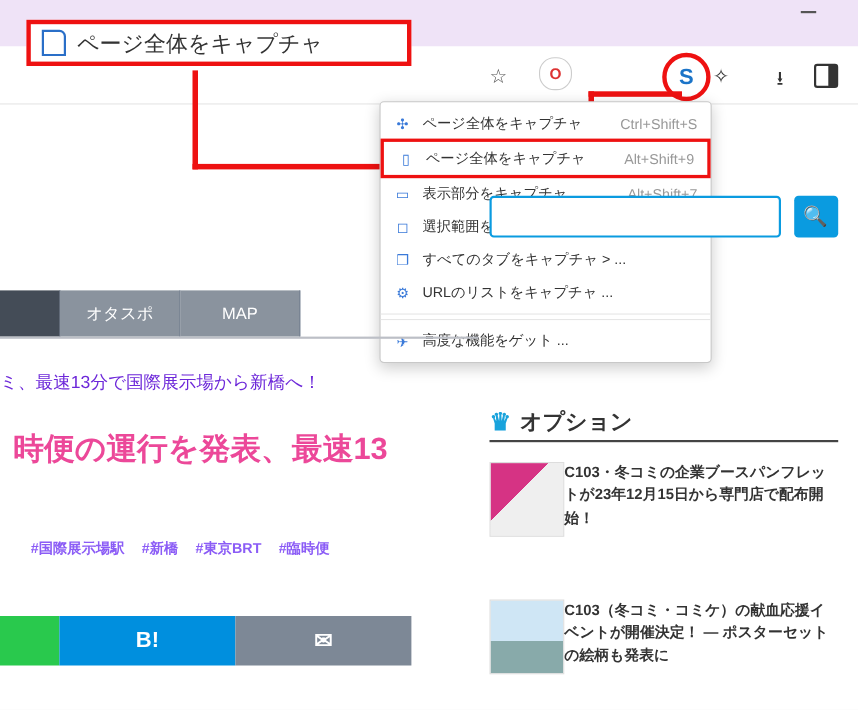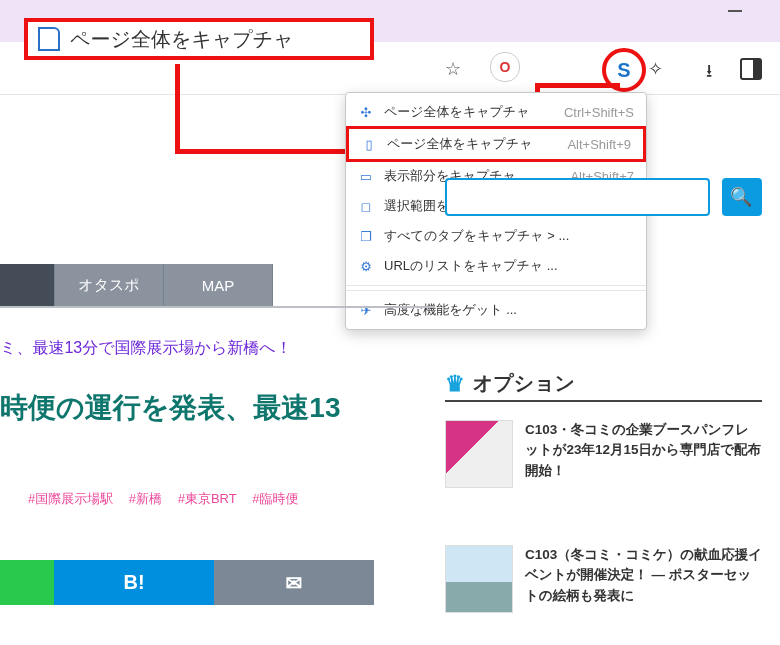--- a/index.html
+++ b/index.html
@@ -38,34 +38,34 @@
   .search-box{position:absolute;left:445px;top:178px;right:70px;height:34px;border:2px solid #0a9be0;border-radius:4px;background:#fff;}
   .search-btn{position:absolute;right:18px;top:178px;width:40px;height:38px;background:#0a9be0;border-radius:4px;display:flex;align-items:center;justify-content:center;color:#fff;font-size:18px;}
   
   .nav{position:absolute;left:0;top:264px;height:28px;display:flex;border-radius:18px;}
   .tab{width:108px;height:42px;background:#8a939e;color:#fff;display:flex;align-items:center;justify-content:center;font-size:15px;border-right:1px solid #768091;}
   .tab.dark{width:54px;background:#444c57;}
   .nav-bottom{position:absolute;left:0;top:306px;right:345px;height:2px;background:#bcbfc6;}
   
   .crumb{position:absolute;left:0;top:326px;font-size:16px;color:#6d28d9;margin-top:12px;}
   
-  .article-title{position:absolute;left:0;top:390px;font-size:28px;font-weight:bold;color:#0f766e;line-height:1.3;max-width:400px;}
+  .article-title{position:absolute;left:12px;top:390px;font-size:28px;font-weight:bold;color:#ec4899;line-height:1.3;max-width:400px;}
   .tags{position:absolute;left:28px;top:490px;font-size:13px;}
-  .tags a{color:#ec4899;text-decoration:none;margin-right:12px;}
+  .tags a{color:#8b5cf6;text-decoration:none;margin-right:12px;font-weight:bold;}
   
   .share{position:absolute;left:0;top:560px;display:flex;height:45px;}
   .share-btn{height:45px;display:flex;align-items:center;justify-content:center;color:#fff;font-weight:bold;font-size:20px;}
   .sh-g{width:54px;background:#29c94d;}
   .sh-b{width:160px;background:#008fde;font-family:Verdana,sans-serif;}
   .sh-m{width:160px;background:#7d8896;}
   
   .feat-head{position:absolute;left:445px;top:370px;display:flex;align-items:center;gap:8px;font-size:20px;font-weight:bold;color:#333;}
   .crown{font-size:22px;color:#19a3dc;}
   .feat-line{position:absolute;left:445px;top:400px;right:18px;height:2px;background:#444;}
-  .feat-item{position:absolute;left:445px;display:flex;gap:12px;right:18px;}
+  .feat-item{position:absolute;left:445px;display:flex;right:18px;}
   .feat-item .thumb{width:66px;height:66px;background:linear-gradient(135deg,#d63384 0 40%,#efefef 40% 100%);flex-shrink:0;border:1px solid #ddd;}
   .feat-item.second .thumb{background:linear-gradient(180deg,#cfe6f5 0 55%,#8aa 55% 100%);}
   .feat-item .ft{font-size:13.5px;font-weight:bold;color:#333;line-height:1.5;}
 </style>
 </head>
 <body>
 
 <div class="stage">
   <div class="topbar">
     <div class="min"></div>

